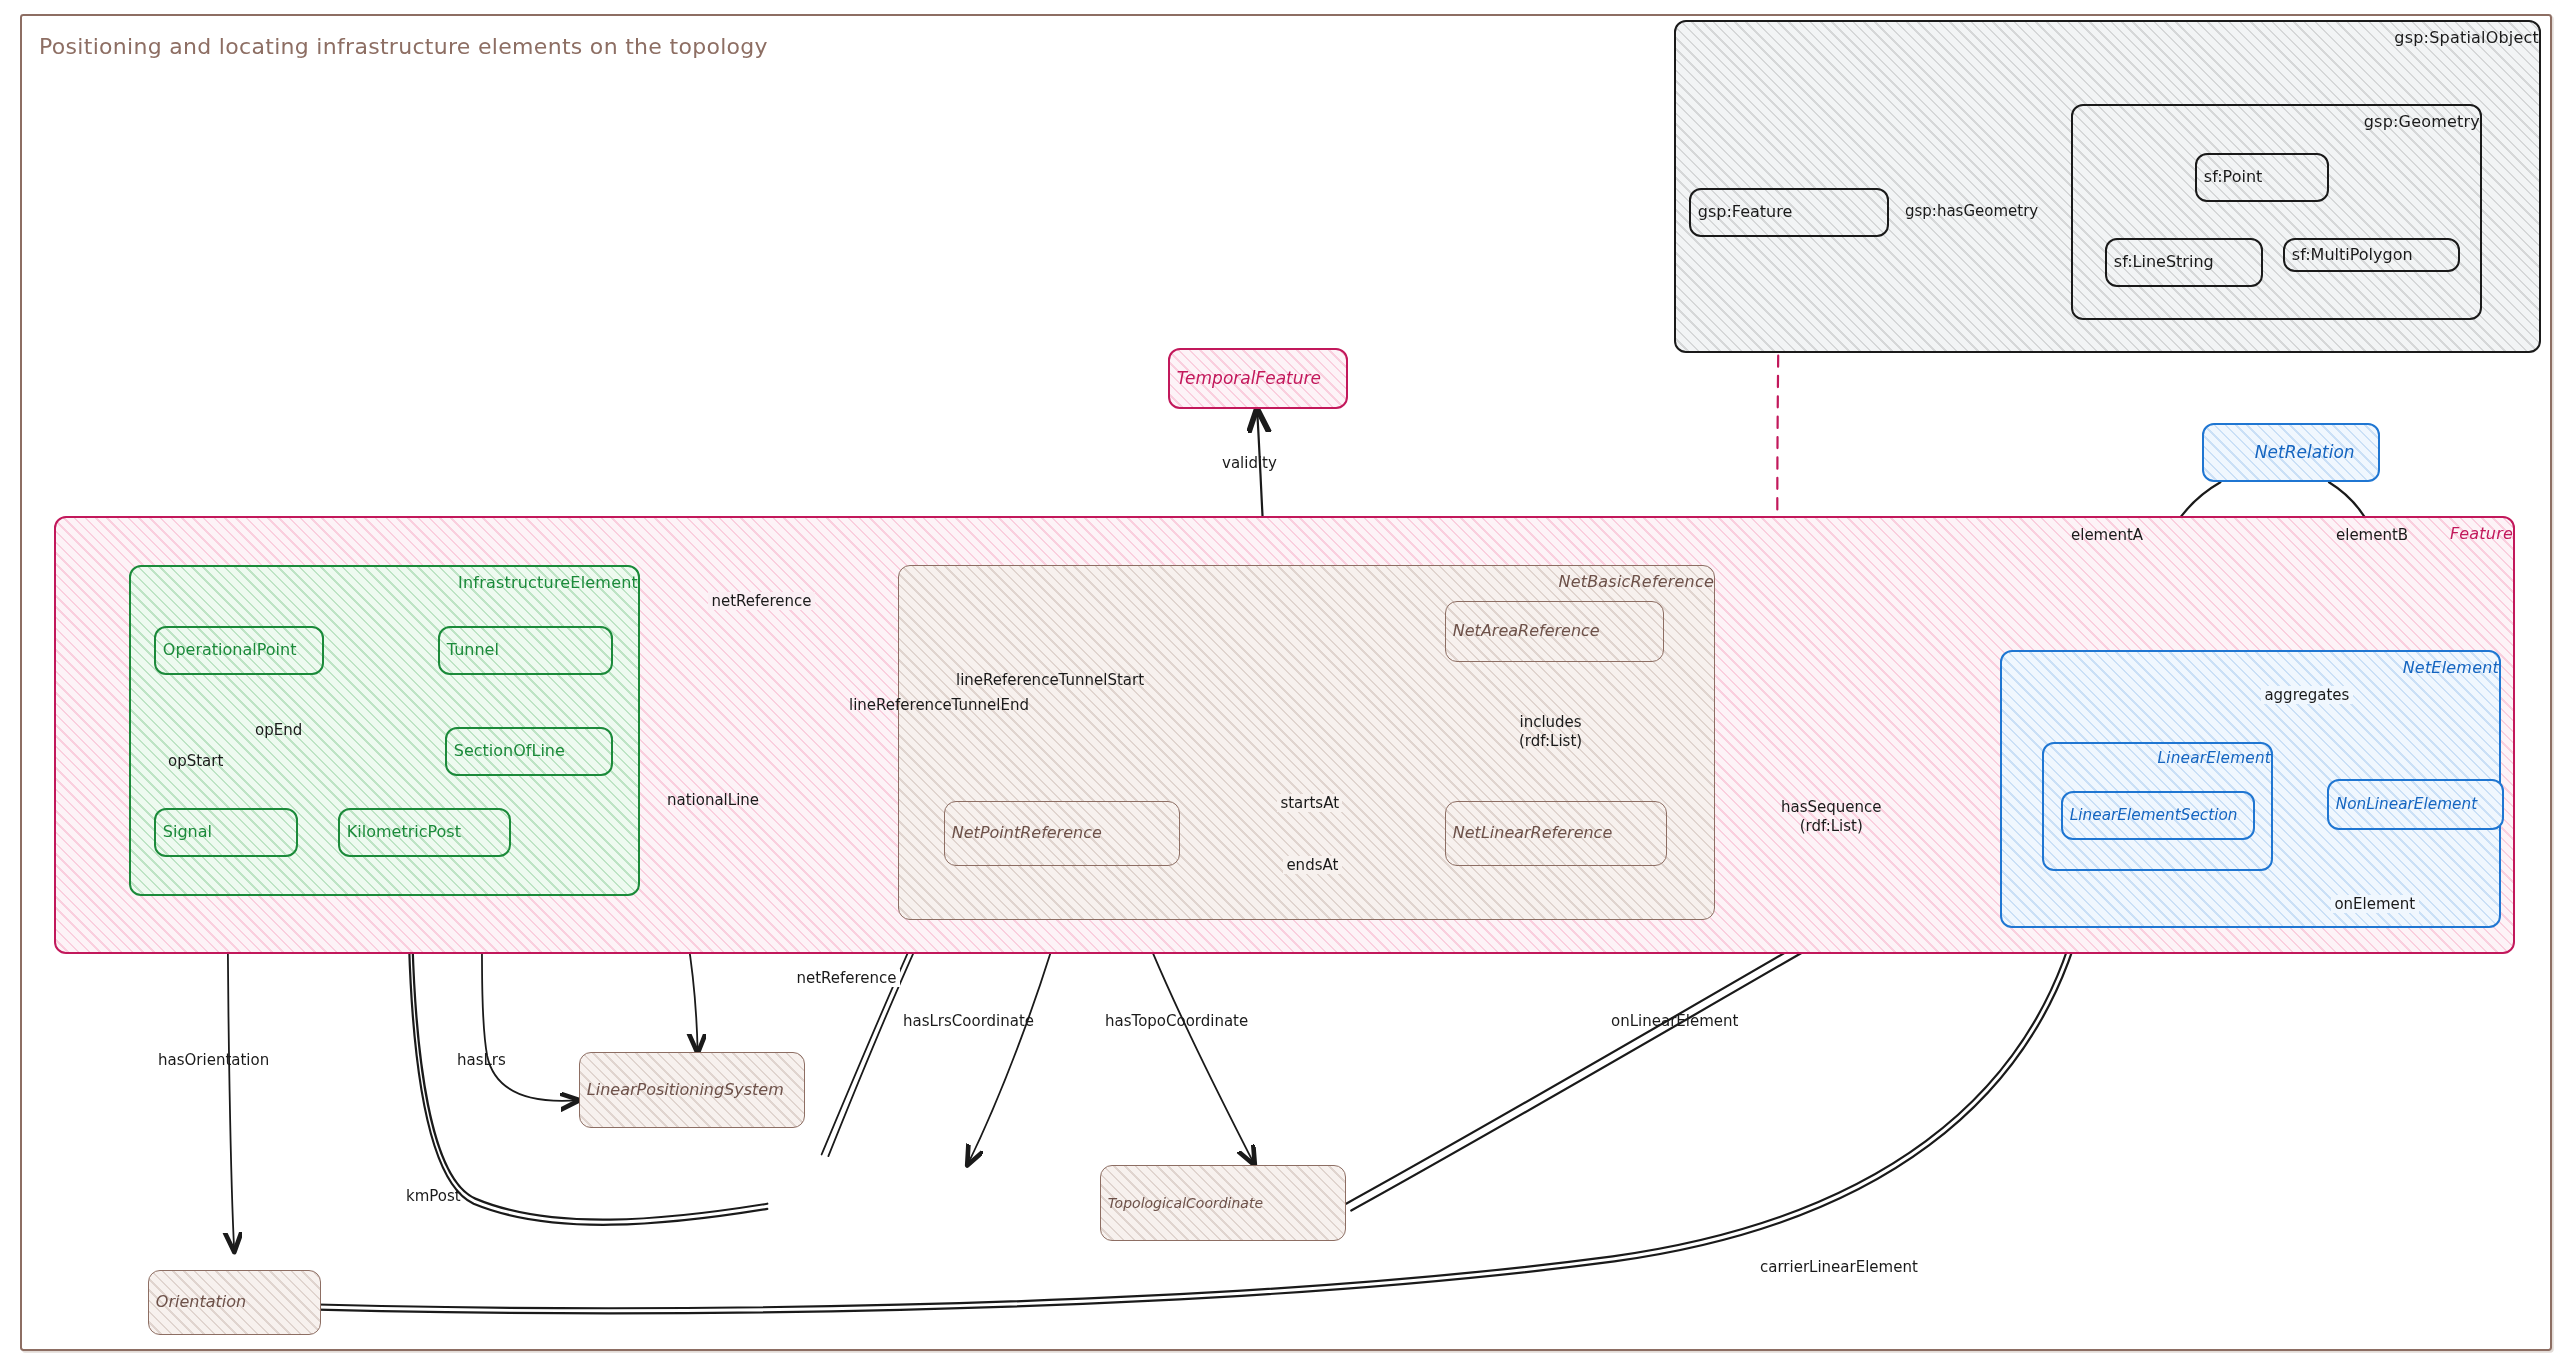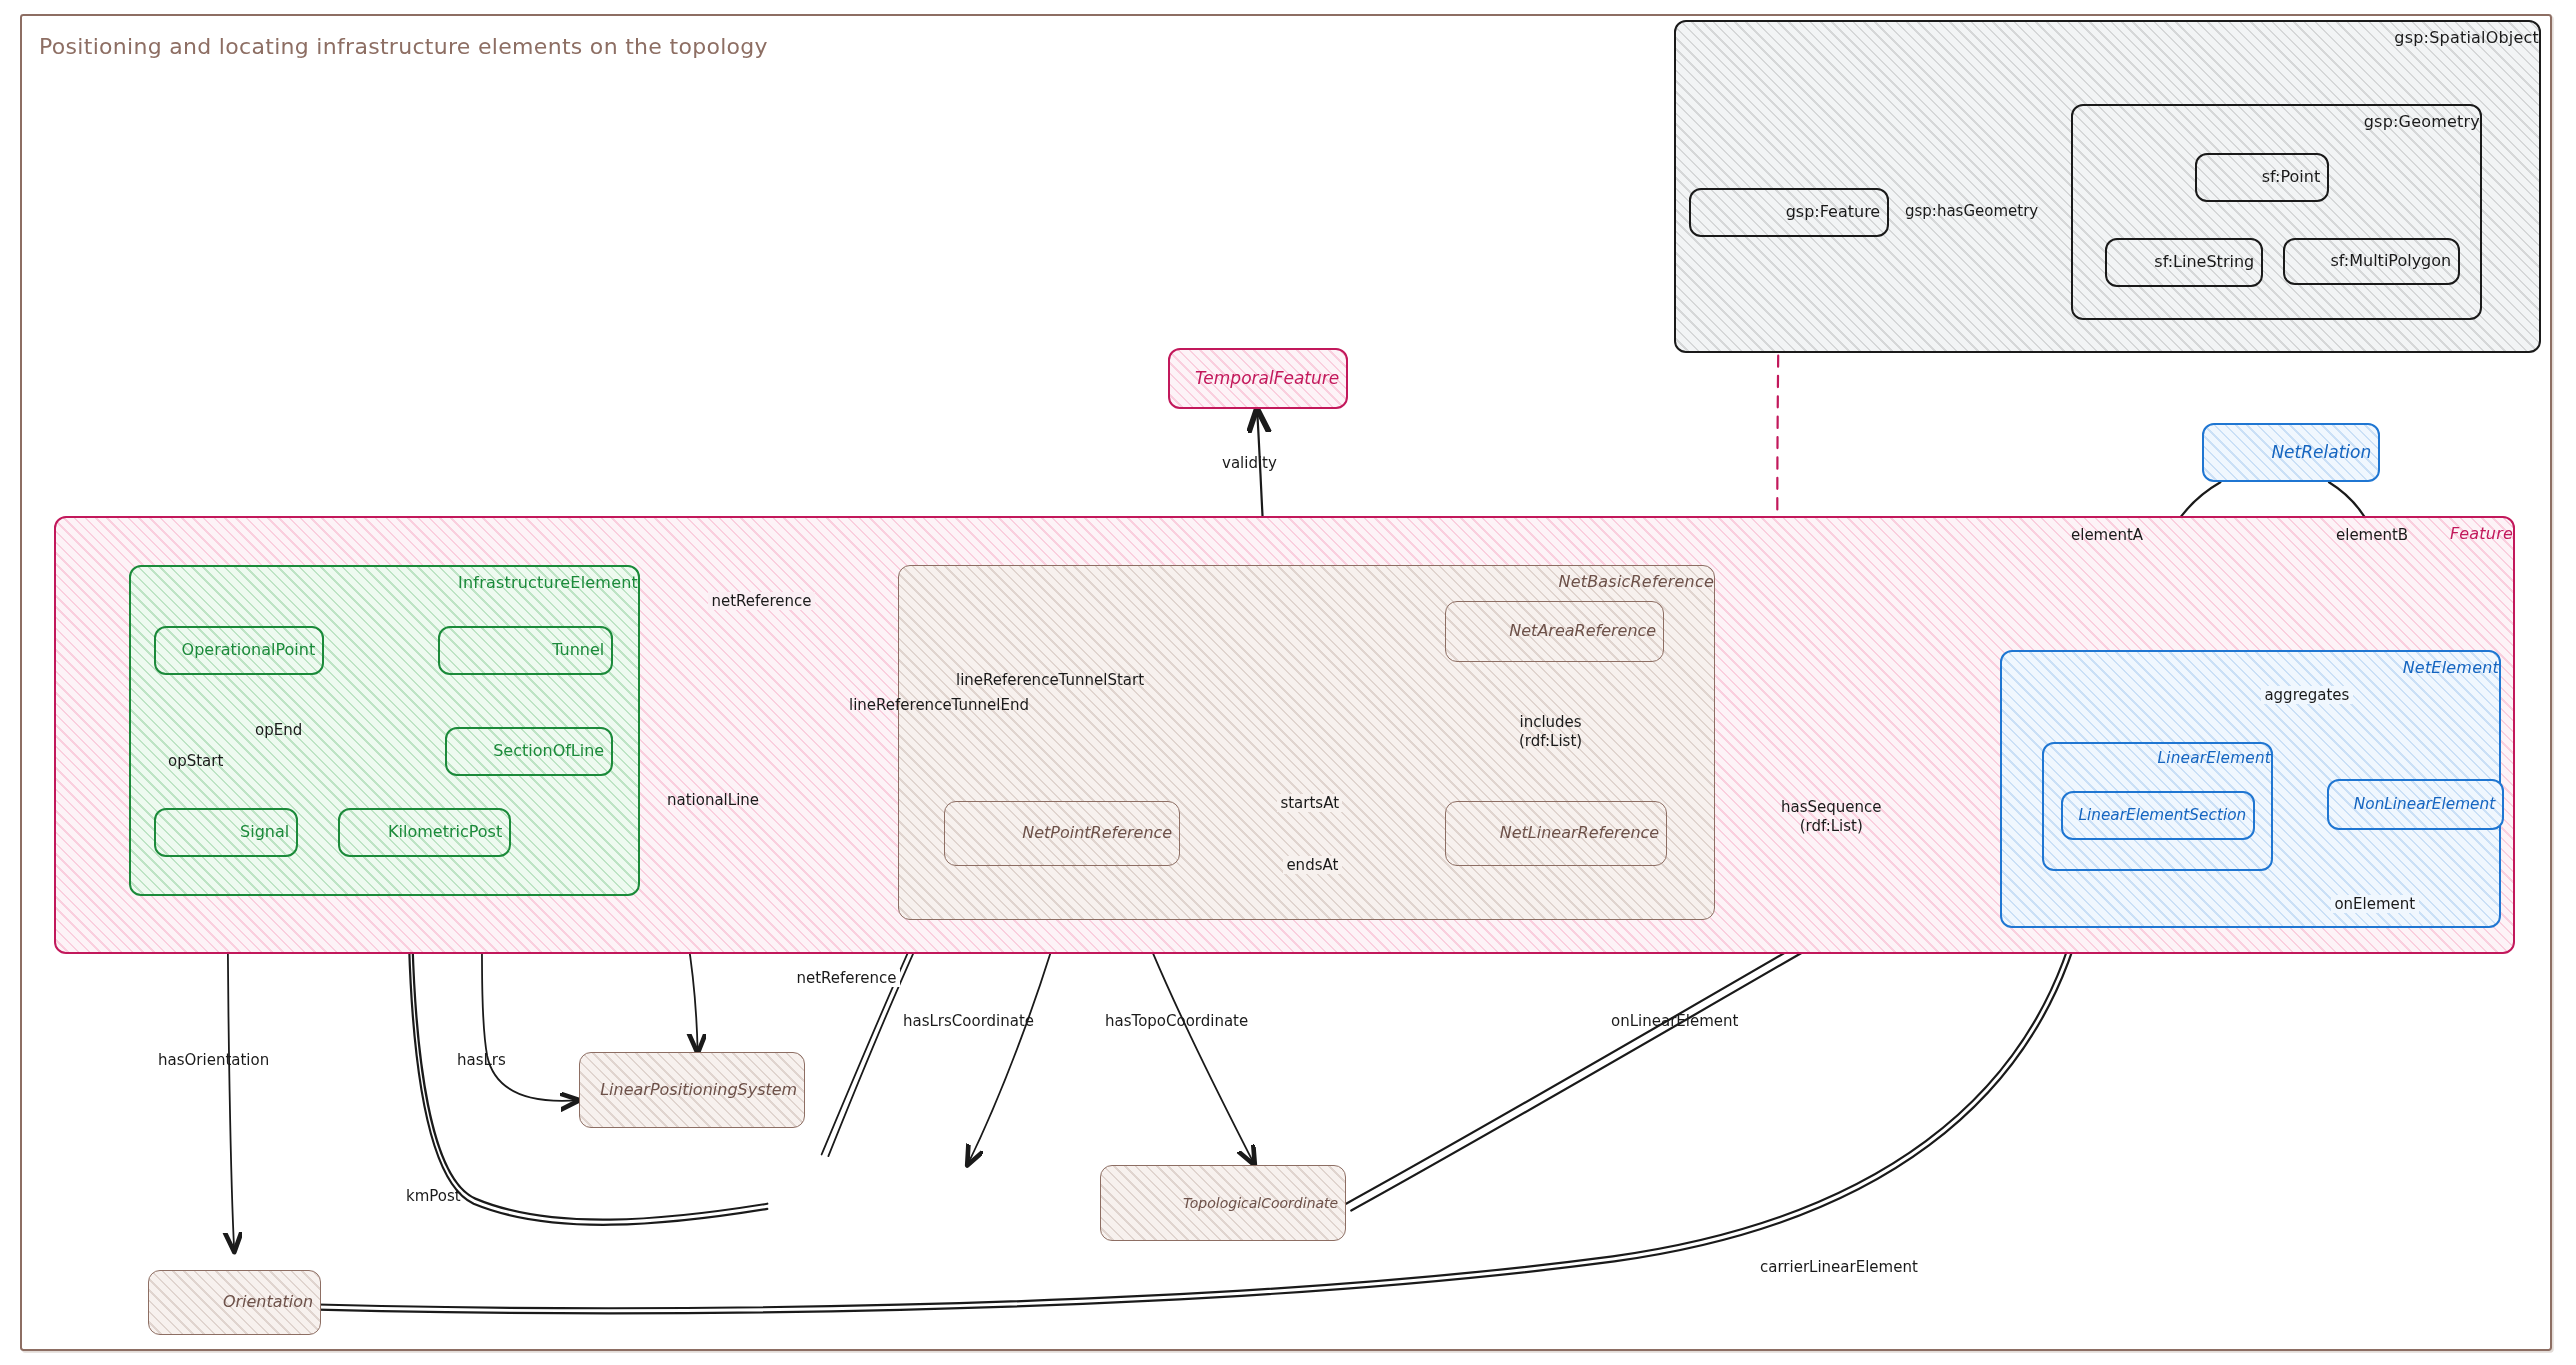--- a/index.html
+++ b/index.html
@@ -13,21 +13,21 @@
   
   .page-frame{
     position:absolute;left:20.4px;top:13.6px;width:2528px;height:1333px;
     border:2.5px solid #8d6e63;border-radius:3.4px;background:transparent;
     box-shadow:1.7px 1.7px 0 rgba(141,110,96,.25);
   }
 
   
   .node,.group{
     position:absolute;box-sizing:border-box;border-radius:12px;
-    display:flex;align-items:center;justify-content:flex-end;text-align:center;
+    display:flex;align-items:center;justify-content:flex-start;text-align:center;
   }
   .group{align-items:flex-start;justify-content:center;}
   .group > .grp-label{
     position:absolute;left:0;right:0;top:6px;text-align:right;
     font-size:16px;letter-spacing:0.2px;pointer-events:none;margin-left:26px;
   }
   .node .lbl{padding:1.7px 6.8px;line-height:1.15;}
 
   
   .hatch{background-repeat:repeat;}
@@ -193,21 +193,21 @@
   </div>
 
   <div class="node c-dark hatch" style="left:2195px;top:153px;width:134px;height:49px;font-size:16px;">
     <span class="lbl">sf:Point</span>
   </div>
 
   <div class="node c-dark hatch" style="left:2105px;top:238px;width:158px;height:49px;font-size:16px;">
     <span class="lbl">sf:LineString</span>
   </div>
 
-  <div class="node c-dark hatch" style="left:2283px;top:238px;width:177px;height:47px;font-size:16px;">
+  <div class="node c-dark hatch" style="left:2283px;top:238px;width:177px;height:34px;font-size:16px;">
     <span class="lbl">sf:MultiPolygon</span>
   </div>
 
   <div class="node c-pink hatch" style="left:1168px;top:348px;width:180px;height:61px;font-size:17px;">
     <span class="lbl">TemporalFeature</span>
   </div>
 
   <div class="node c-blue hatch" style="left:2202px;top:423px;width:178px;height:59px;font-size:17px;padding-left:44px;">
     <span class="lbl">NetRelation</span>
   </div>

